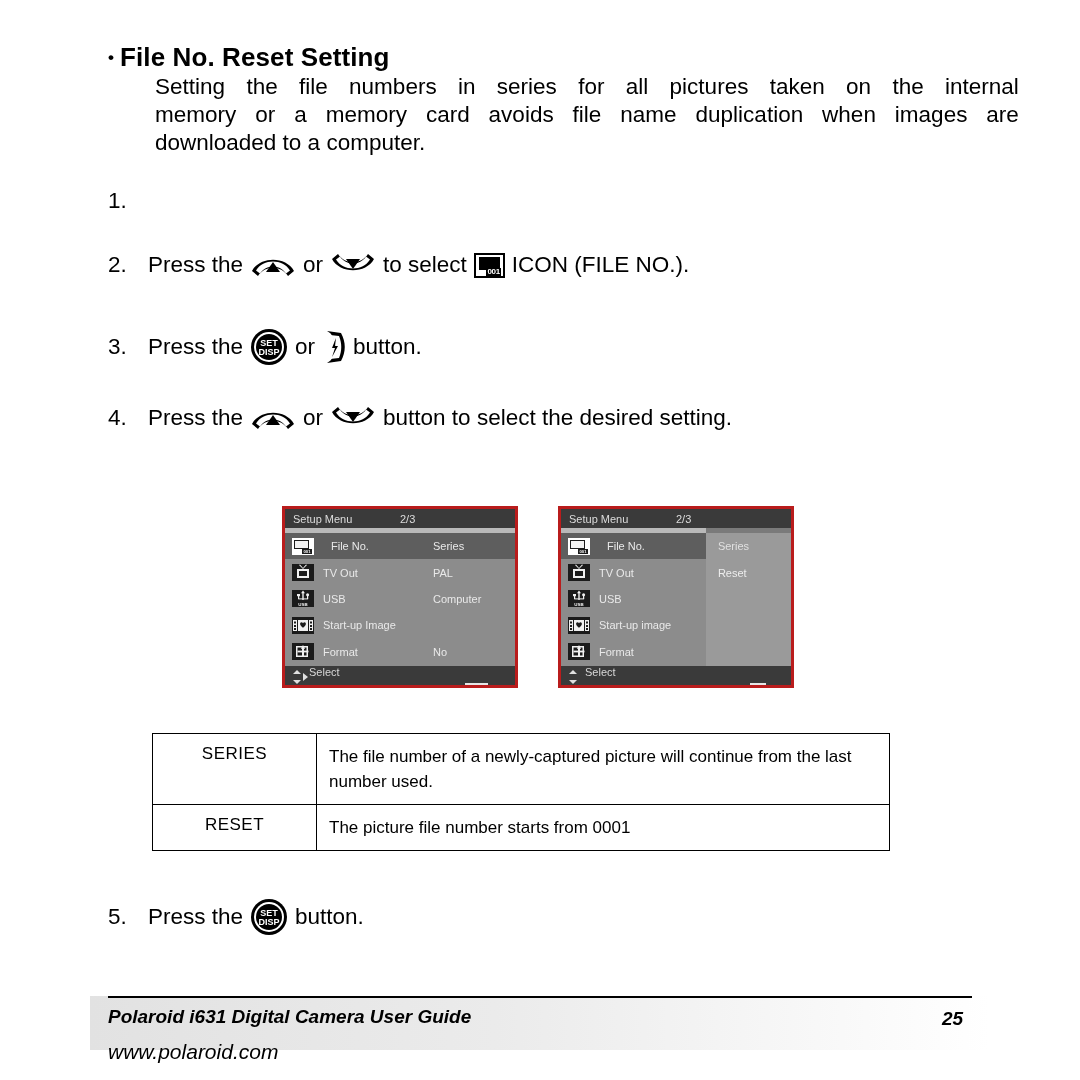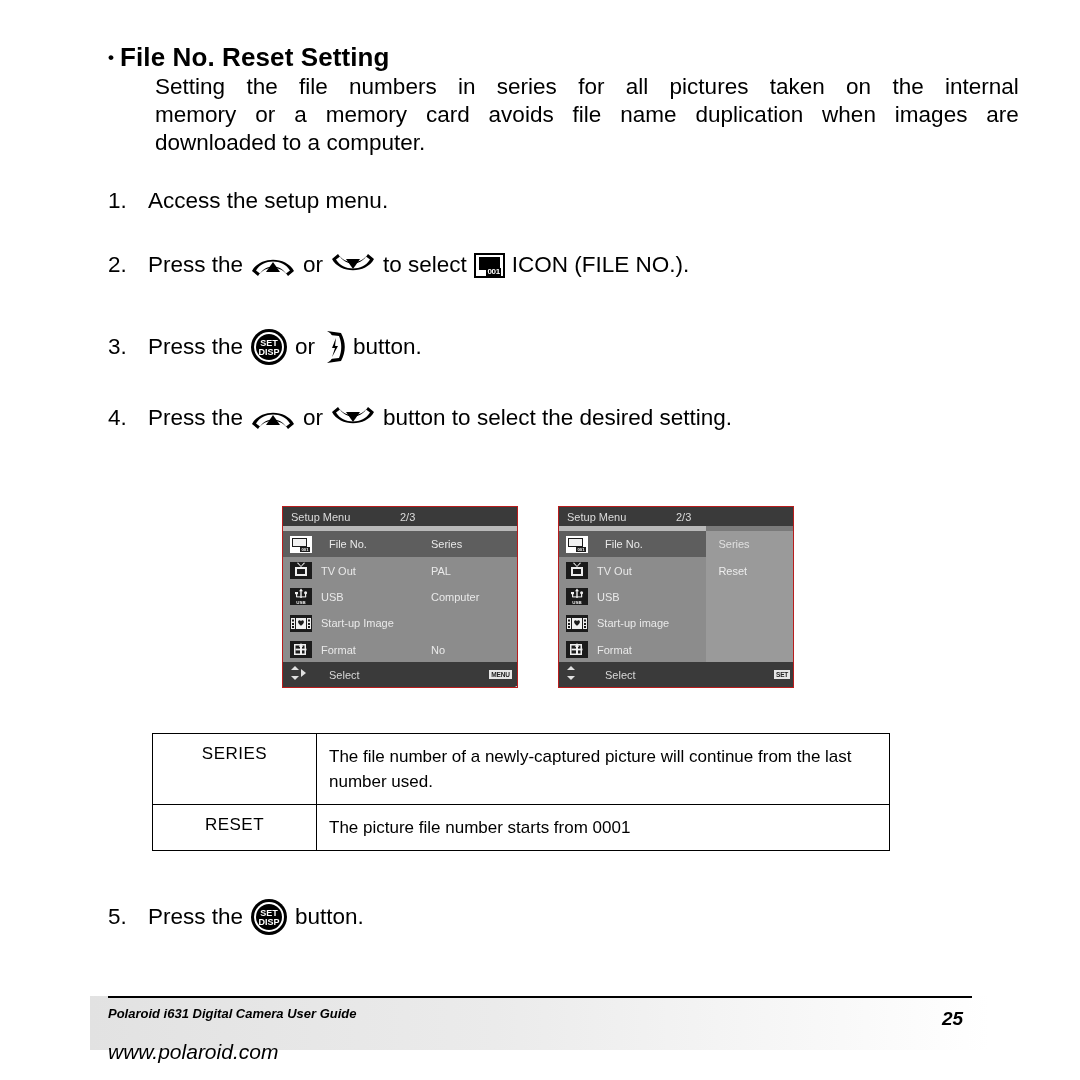--- a/index.html
+++ b/index.html
@@ -59,21 +59,21 @@
   .icon-fileno .num001{
     position:absolute;right:2px;bottom:0px;background:#000;color:#fff;
     font-size:8px;line-height:8px;padding:0 1px;font-weight:bold;
     letter-spacing:-.3px;font-family:"Liberation Sans",sans-serif;
   }
 
   
   .lcd{
     position:absolute;
     width:236px;height:182px;
-    border:1px solid #b91c1c;
+    border:3px solid #b91c1c;
     background:#8c8c8c;
     font-size:10.5px;
     color:#e8e8e8;
     box-sizing:border-box;
     overflow:hidden;
     font-family:"Liberation Sans", sans-serif;
   }
   #lcdLeft{left:282px;top:506px;}
   #lcdRight{left:558px;top:506px;}
 
@@ -101,22 +101,22 @@
   .subpanel{
     position:absolute;right:0;top:0;width:37%;height:133px;background:#9a9a9a;
   }
   .subpanel .opt{
     height:26.4px;display:flex;align-items:center;
     padding-left:12px;font-size:11px;color:#ededed;
   }
   .subpanel .opt.first{color:#e0e0e0;}
 
   .lcd-foot{
-    position:absolute;left:0;bottom:0;width:100%;height:25px;
-    background:#3a3a3a;display:flex;align-items:center;padding-left:22px;
+    position:absolute;left:0;bottom:0;width:100%;height:19px;
+    background:#3a3a3a;display:flex;align-items:flex-start;
   }
   .lcd-foot .sel{margin-left:24px;font-size:11px;color:#d8d8d8;}
   .lcd-foot .right{position:absolute;right:6px;display:flex;align-items:center;}
   .badge{
     background:#e6e6e6;color:#222;font-size:6.5px;font-weight:bold;
     padding:1px 2px;letter-spacing:-.2px;margin-right:3px;line-height:7px;
     font-family:"Liberation Sans",sans-serif;
   }
   .lcd-foot .lbl{font-size:11px;color:#d8d8d8;margin-top:30px;}
   .updn{position:absolute;left:7px;top:4px;}
@@ -131,21 +131,21 @@
   .tbl td.v{padding:10px 10px 10px 12px;line-height:25px;}
 
   
   .footwrap{position:absolute;left:0;top:996px;width:1080px;height:60px;}
   .footbar{
     position:absolute;left:90px;top:0;width:900px;height:54px;
     background:linear-gradient(to right,#e2e2e2 0%,#ebebeb 45%,#f7f7f7 78%,#ffffff 100%);
   }
   .footline{position:absolute;left:108px;top:0px;width:864px;height:2px;background:#000;}
   .foot-l{
-    position:absolute;left:108px;top:10px;font-size:13px;
+    position:absolute;left:108px;top:10px;font-size:19px;
     font-weight:bold;font-style:italic;white-space:nowrap;
   }
   .foot-l2{
     position:absolute;left:108px;top:44px;font-size:21px;
     font-weight:normal;font-style:italic;white-space:nowrap;
   }
   .foot-pg{
     position:absolute;left:942px;top:12px;font-size:19px;
     font-weight:bold;font-style:italic;
   }
@@ -189,21 +189,20 @@
         <span>images</span>
         <span>are</span>
       </div>
     <div class="jline last">
         <span>downloaded to a computer.</span>
       </div>
   </div>
 
   <div class="step" id="step1">
     <span class="num">1.</span>
-    <span class="txt">Access the setup menu.</span>
   </div>
 
   <div class="step" id="step2">
     <span class="num">2.</span>
     <span class="txt">Press the</span>
     <span class="gap"></span>
     <span class="ic">
       <svg width="46" height="26" viewBox="0 0 46 26">
         <path d="M2,19 C10,4 36,4 44,19 L38,24 C31,13 15,13 8,24 Z" fill="#000"></path>
         <path d="M6,18.5 C13,6.5 33,6.5 40,18.5 L36,21.5 C30,12 16,12 10,21.5 Z" fill="#fff"></path>

